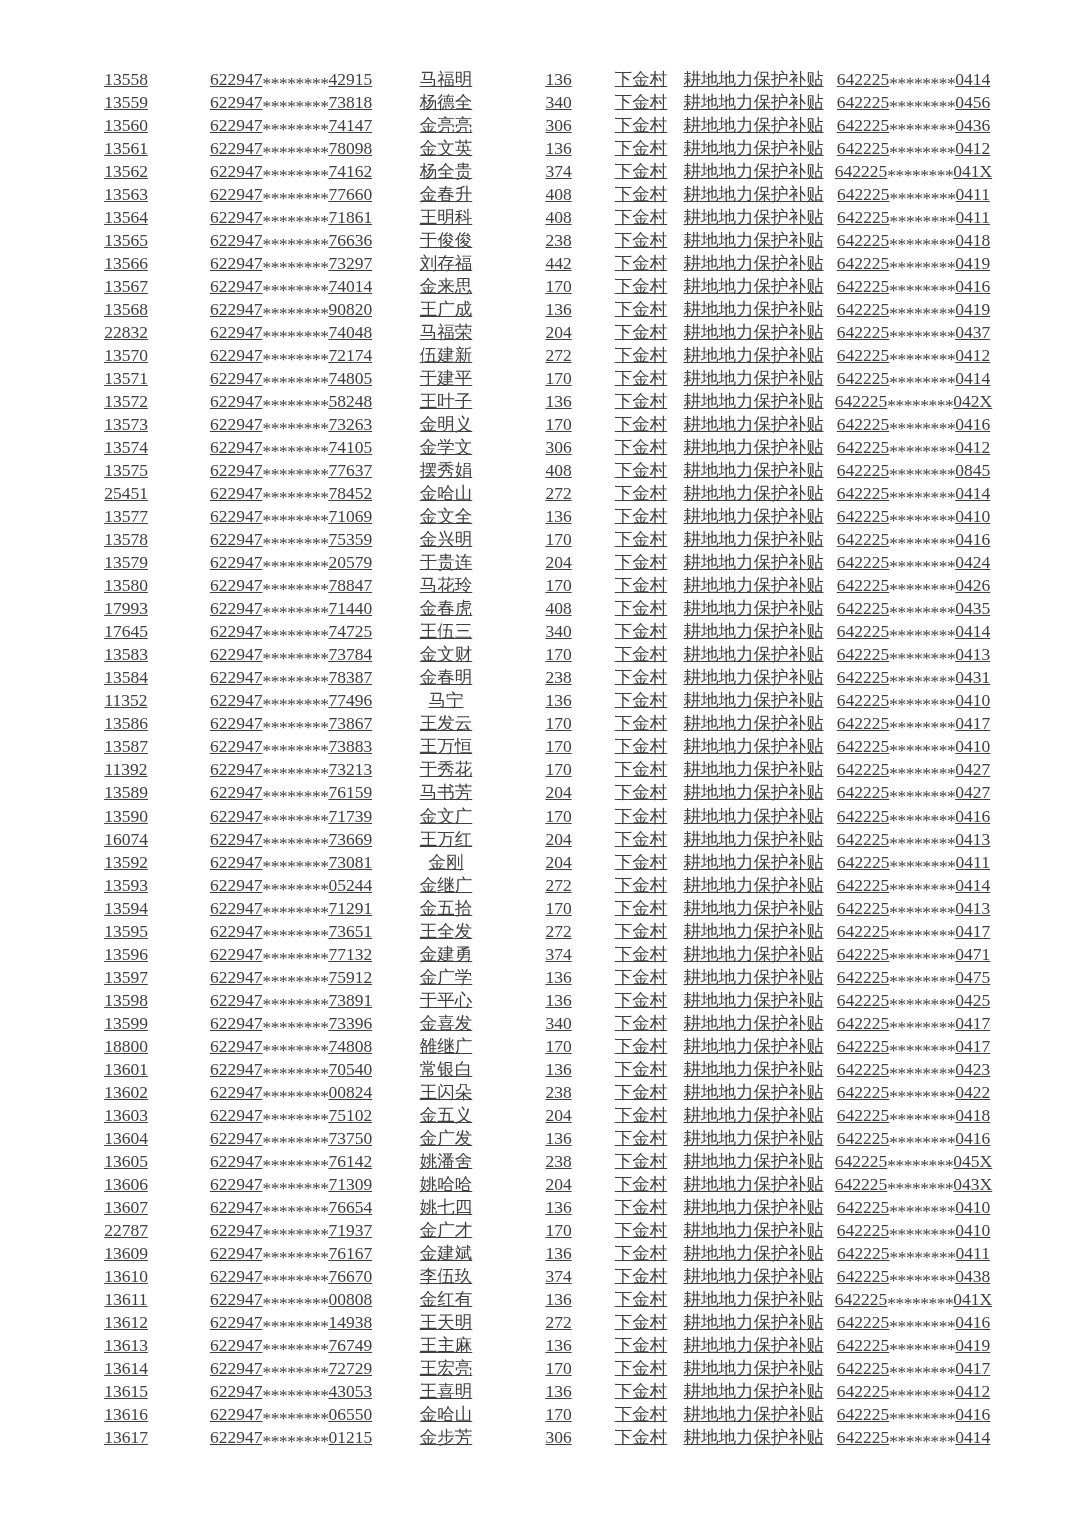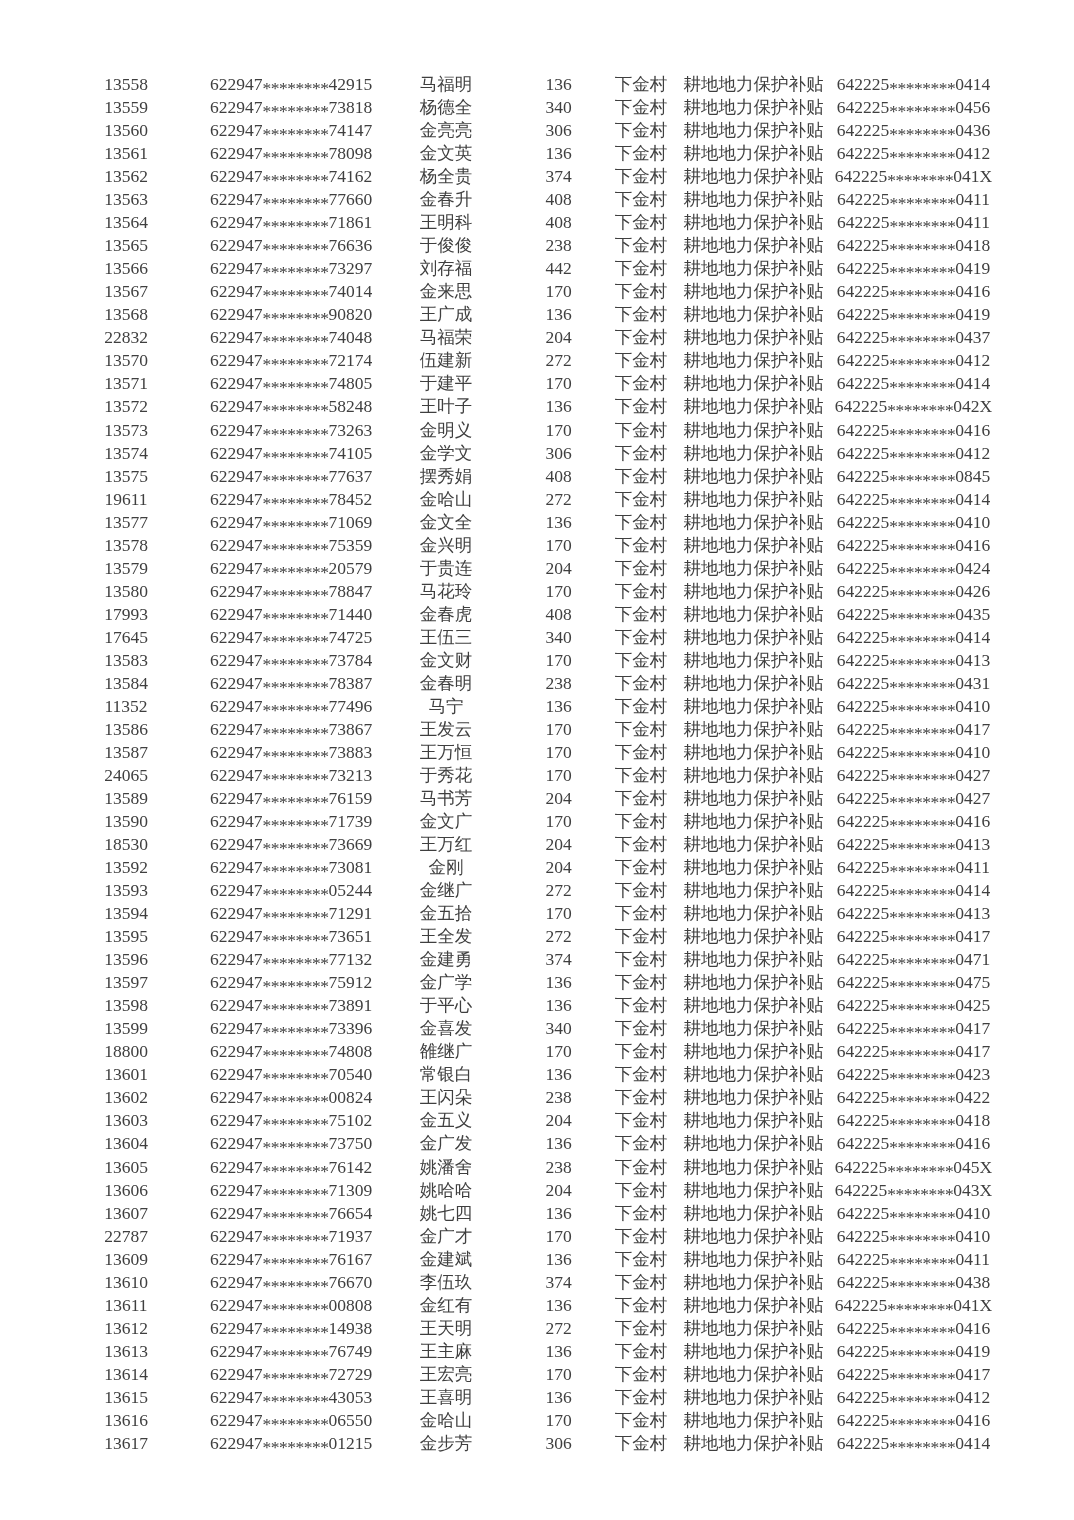--- a/index.html
+++ b/index.html
@@ -22,23 +22,24 @@
   }
   .rows {
     position: absolute;
     top: 70.5px;
     left: 0;
     width: 1074px;
   }
   .row {
     display: flex;
     height: 23.04px;
-    align-items: flex-end;
+    align-items: flex-start;
     font-size: 17.5px;
     line-height: 1;
+    text-decoration: underline;
   }
   .cell {
     display: block;
     text-align: center;
     white-space: nowrap;
     overflow: visible;
   }
   .c-seq  { width: 80px; margin-left: 86px; }
   .c-id   { width: 170px; margin-left: 40px; }
   .c-name { width: 140px; }
@@ -232,21 +233,21 @@
     <span class="cell c-seq">13575</span>
     <span class="cell c-id masked">622947<span class="ast">********</span>77637</span>
     <span class="cell c-name">摆秀娟</span>
     <span class="cell c-amt">408</span>
     <span class="cell c-vil">下金村</span>
     <span class="cell c-sub">耕地地力保护补贴</span>
     <span class="cell c-bank masked">642225<span class="ast">********</span>0845</span>
   </div>
 
   <div class="row">
-    <span class="cell c-seq">19611</span>
+    <span class="cell c-seq">25451</span>
     <span class="cell c-id masked">622947<span class="ast">********</span>78452</span>
     <span class="cell c-name">金哈山</span>
     <span class="cell c-amt">272</span>
     <span class="cell c-vil">下金村</span>
     <span class="cell c-sub">耕地地力保护补贴</span>
     <span class="cell c-bank masked">642225<span class="ast">********</span>0414</span>
   </div>
 
   <div class="row">
     <span class="cell c-seq">13577</span>
@@ -352,21 +353,21 @@
     <span class="cell c-seq">13587</span>
     <span class="cell c-id masked">622947<span class="ast">********</span>73883</span>
     <span class="cell c-name">王万恒</span>
     <span class="cell c-amt">170</span>
     <span class="cell c-vil">下金村</span>
     <span class="cell c-sub">耕地地力保护补贴</span>
     <span class="cell c-bank masked">642225<span class="ast">********</span>0410</span>
   </div>
 
   <div class="row">
-    <span class="cell c-seq">24065</span>
+    <span class="cell c-seq">11392</span>
     <span class="cell c-id masked">622947<span class="ast">********</span>73213</span>
     <span class="cell c-name">于秀花</span>
     <span class="cell c-amt">170</span>
     <span class="cell c-vil">下金村</span>
     <span class="cell c-sub">耕地地力保护补贴</span>
     <span class="cell c-bank masked">642225<span class="ast">********</span>0427</span>
   </div>
 
   <div class="row">
     <span class="cell c-seq">13589</span>
@@ -382,21 +383,21 @@
     <span class="cell c-seq">13590</span>
     <span class="cell c-id masked">622947<span class="ast">********</span>71739</span>
     <span class="cell c-name">金文广</span>
     <span class="cell c-amt">170</span>
     <span class="cell c-vil">下金村</span>
     <span class="cell c-sub">耕地地力保护补贴</span>
     <span class="cell c-bank masked">642225<span class="ast">********</span>0416</span>
   </div>
 
   <div class="row">
-    <span class="cell c-seq">18530</span>
+    <span class="cell c-seq">16074</span>
     <span class="cell c-id masked">622947<span class="ast">********</span>73669</span>
     <span class="cell c-name">王万红</span>
     <span class="cell c-amt">204</span>
     <span class="cell c-vil">下金村</span>
     <span class="cell c-sub">耕地地力保护补贴</span>
     <span class="cell c-bank masked">642225<span class="ast">********</span>0413</span>
   </div>
 
   <div class="row">
     <span class="cell c-seq">13592</span>

